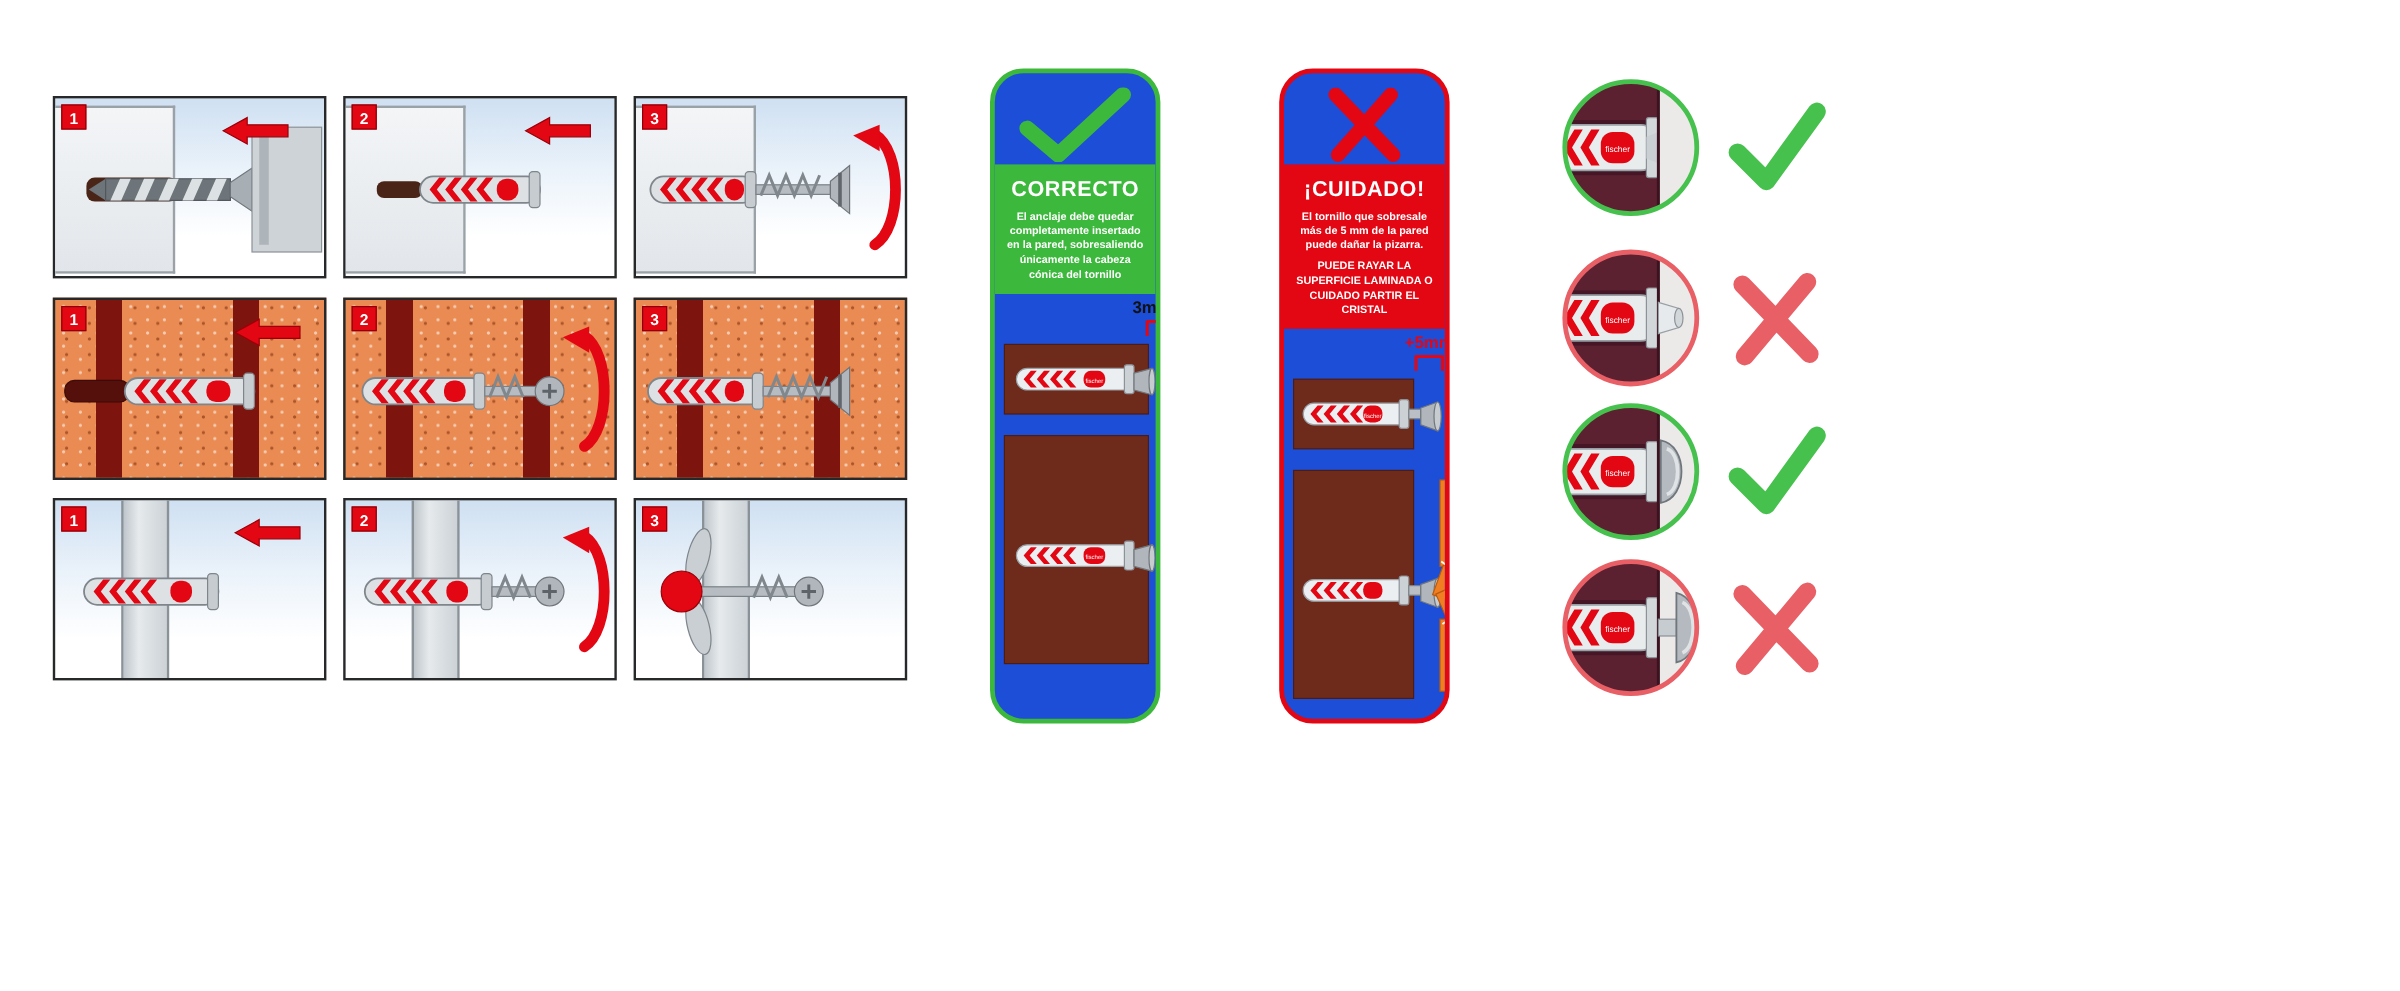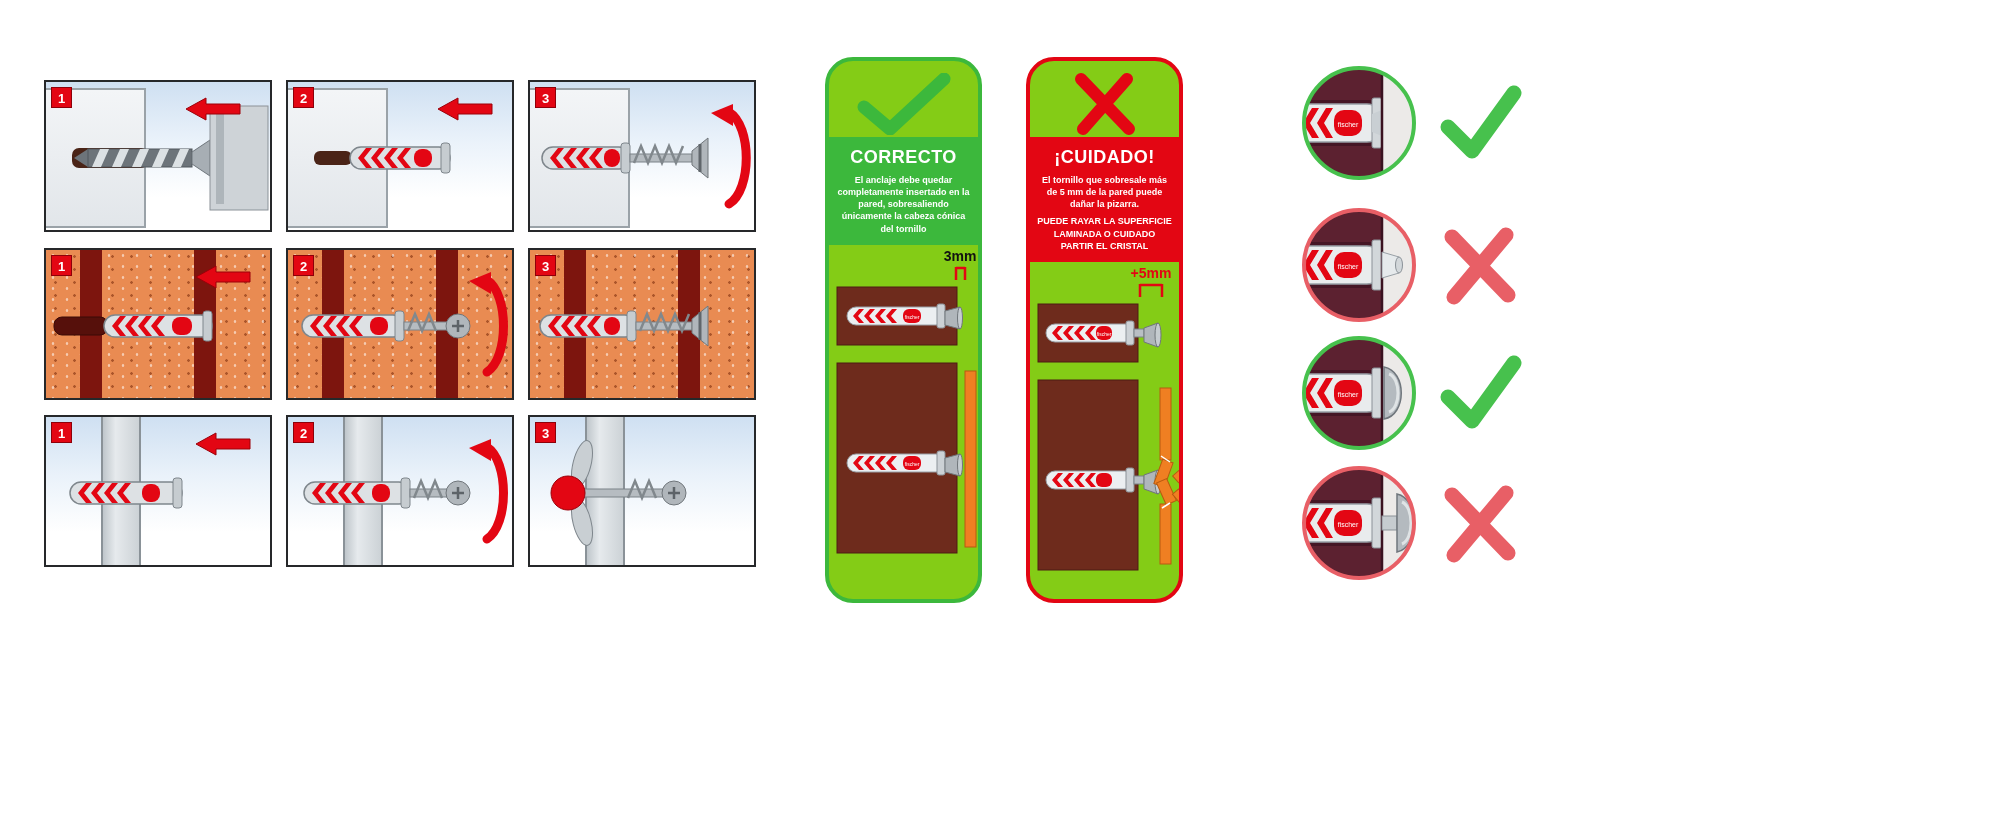--- a/index.html
+++ b/index.html
@@ -33,24 +33,24 @@
              border-left:2px solid #8a9298;border-right:2px solid #8a9298;}
 
   
   .f-red{fill:var(--red);} .s-red{stroke:var(--red);}
   .s-green{stroke:var(--green);}
   .s-softgreen{stroke:var(--softgreen);} .s-softred{stroke:var(--softred);}
   .f-brown{fill:var(--brown);} .f-brown2{fill:var(--brown2);} .f-slate{fill:var(--slate);}
   .ring-green{stroke:var(--softgreen);} .ring-red{stroke:var(--softred);}
 
   
-  .card{position:absolute;top:57px;width:157px;height:546px;background:#84cc16;border:4px solid;
+  .card{position:absolute;top:57px;width:142px;height:546px;background:#1d4ed8;border:4px solid;
         border-radius:28px;box-sizing:border-box;text-align:center;overflow:hidden;}
   .card-green{left:825px;border-color:var(--green);}
-  .card-red{left:1026px;border-color:var(--red);}
+  .card-red{left:1066px;border-color:var(--red);}
   .card-mark{display:block;margin:12px auto 2px;}
   .band{color:#fff;padding:8px 7px 10px;text-align:center;}
   .band-green{background:var(--green);}
   .band-red{background:var(--red);}
   .card-title{font-size:18px;font-weight:700;letter-spacing:.5px;margin:2px 0 6px;}
   .card-body{font-size:9px;font-weight:700;line-height:1.35;}
   .card-body.second{margin-top:5px;}
   .card-diagram{display:block;margin:2px auto 0;}
 
   

